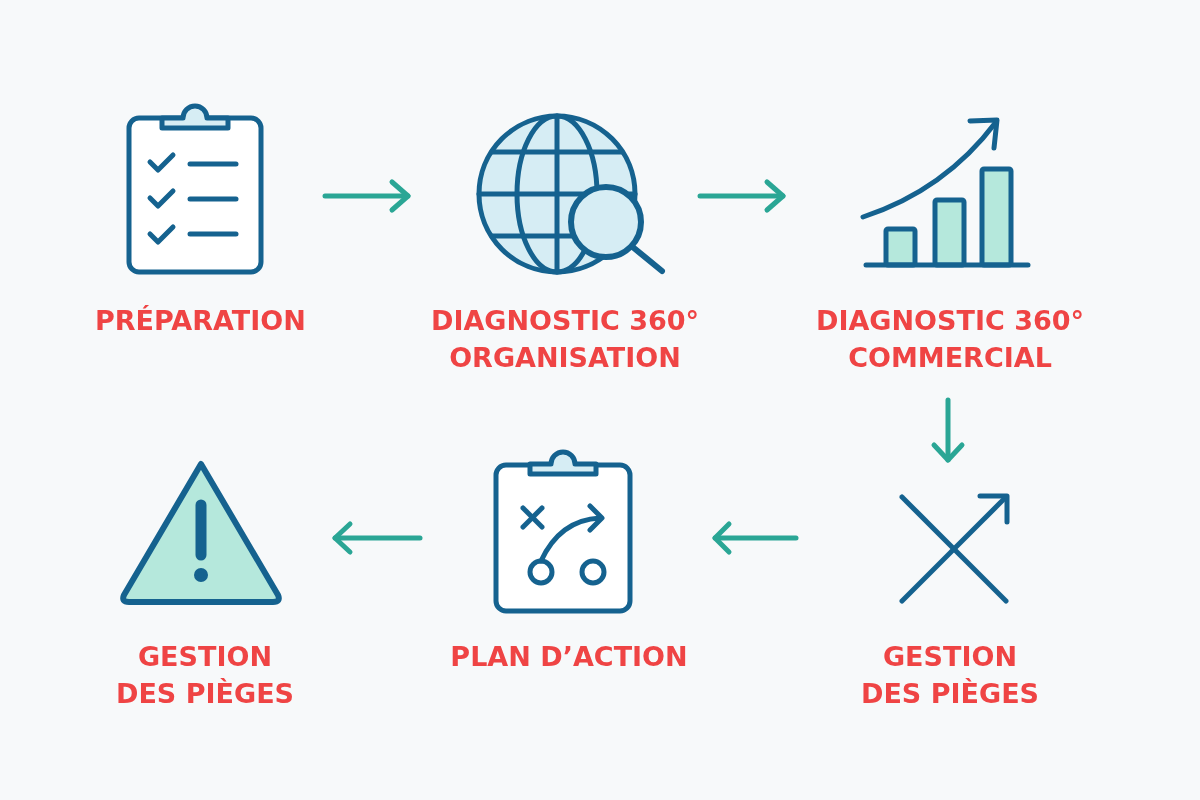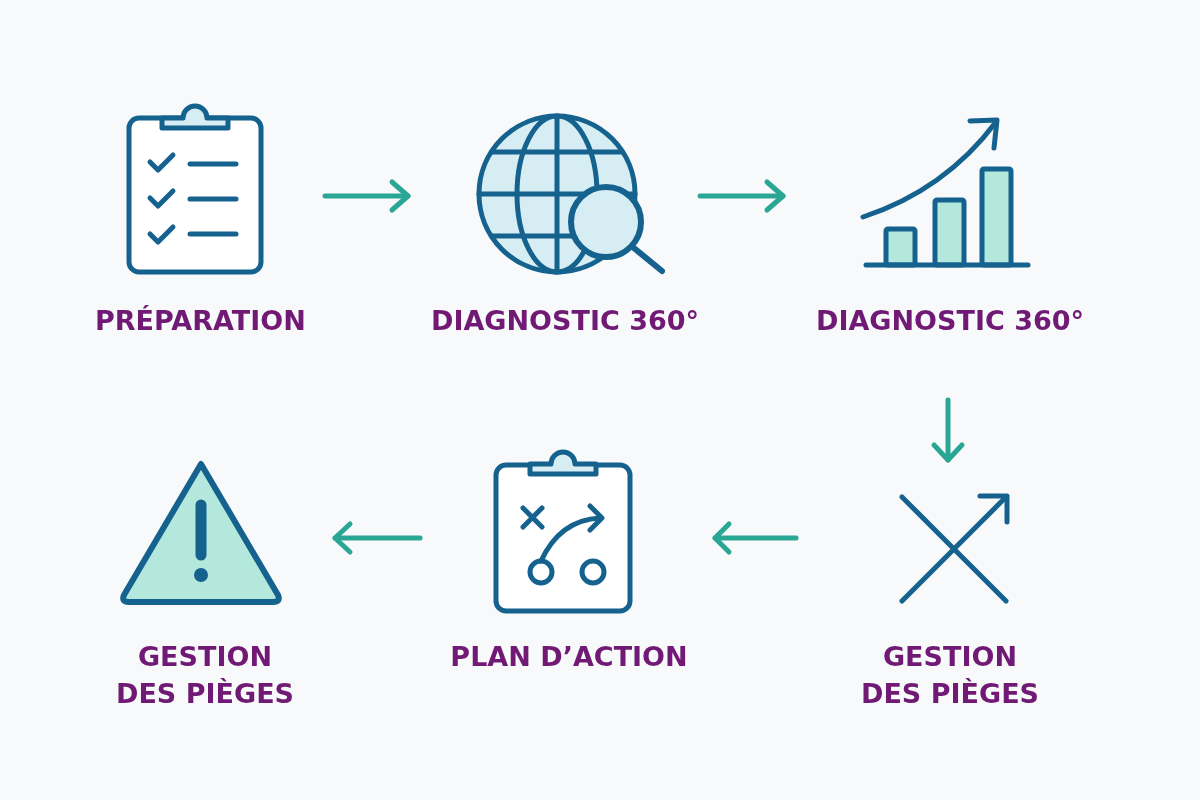--- a/index.html
+++ b/index.html
@@ -7,21 +7,21 @@
     width: 1200px; height: 800px;
     background: #f7f9fa;
     position: relative;
     overflow: hidden;
     font-family: "DejaVu Sans", "Liberation Sans", sans-serif;
   }
   .step { position: absolute; }
   .step svg { position: absolute; overflow: visible; }
   .label {
     position: absolute;
-    color: #701a75;
+    color: #ef4444;
     font-weight: bold;
     font-size: 27px;
     line-height: 37px;
     text-align: center;
     white-space: nowrap;
     letter-spacing: 0px;
   }
   .arrow { position: absolute; overflow: visible; }
 </style>
 </head>
@@ -60,20 +60,21 @@
       <line x1="557" y1="116" x2="557" y2="272"></line>
       <line x1="479" y1="194" x2="635" y2="194"></line>
       <line x1="492" y1="152" x2="622" y2="152"></line>
       <line x1="492" y1="236" x2="622" y2="236"></line>
       <line x1="629" y1="244" x2="662" y2="271" stroke-width="6"></line>
       <circle cx="606" cy="222" r="35" fill="#d6edf4" stroke-width="6"></circle>
     </g>
   </svg>
   <div class="label" style="left:430px;top:302px;width:270px;">
     <div>DIAGNOSTIC 360°</div>
+    <div>ORGANISATION</div>
   </div>
 </div>
 
 <svg class="arrow" style="left:0;top:0" width="1" height="1">
   <g stroke="#2aa695" stroke-width="5" stroke-linecap="round" stroke-linejoin="round" fill="none">
     <line x1="700" y1="196" x2="783" y2="196"></line>
     <polyline points="767,182 783,196 767,210"></polyline>
   </g>
 </svg>
 
@@ -83,20 +84,21 @@
       <rect x="886" y="229" width="29" height="36" rx="2" fill="#b5e8dc"></rect>
       <rect x="935" y="200" width="29" height="65" rx="2" fill="#b5e8dc"></rect>
       <rect x="982" y="169" width="29" height="96" rx="2" fill="#b5e8dc"></rect>
       <line x1="866" y1="265" x2="1028" y2="265"></line>
       <path d="M863 217 Q 945 190 996 122" fill="none"></path>
       <polyline points="970,121 997,120 994,148" fill="none"></polyline>
     </g>
   </svg>
   <div class="label" style="left:810px;top:302px;width:280px;">
     <div>DIAGNOSTIC 360°</div>
+    <div>COMMERCIAL</div>
   </div>
 </div>
 
 <svg class="arrow" style="left:0;top:0" width="1" height="1">
   <g stroke="#2aa695" stroke-width="5" stroke-linecap="round" stroke-linejoin="round" fill="none">
     <line x1="948" y1="400" x2="948" y2="460"></line>
     <polyline points="934,445 948,460 962,445"></polyline>
   </g>
 </svg>
 

